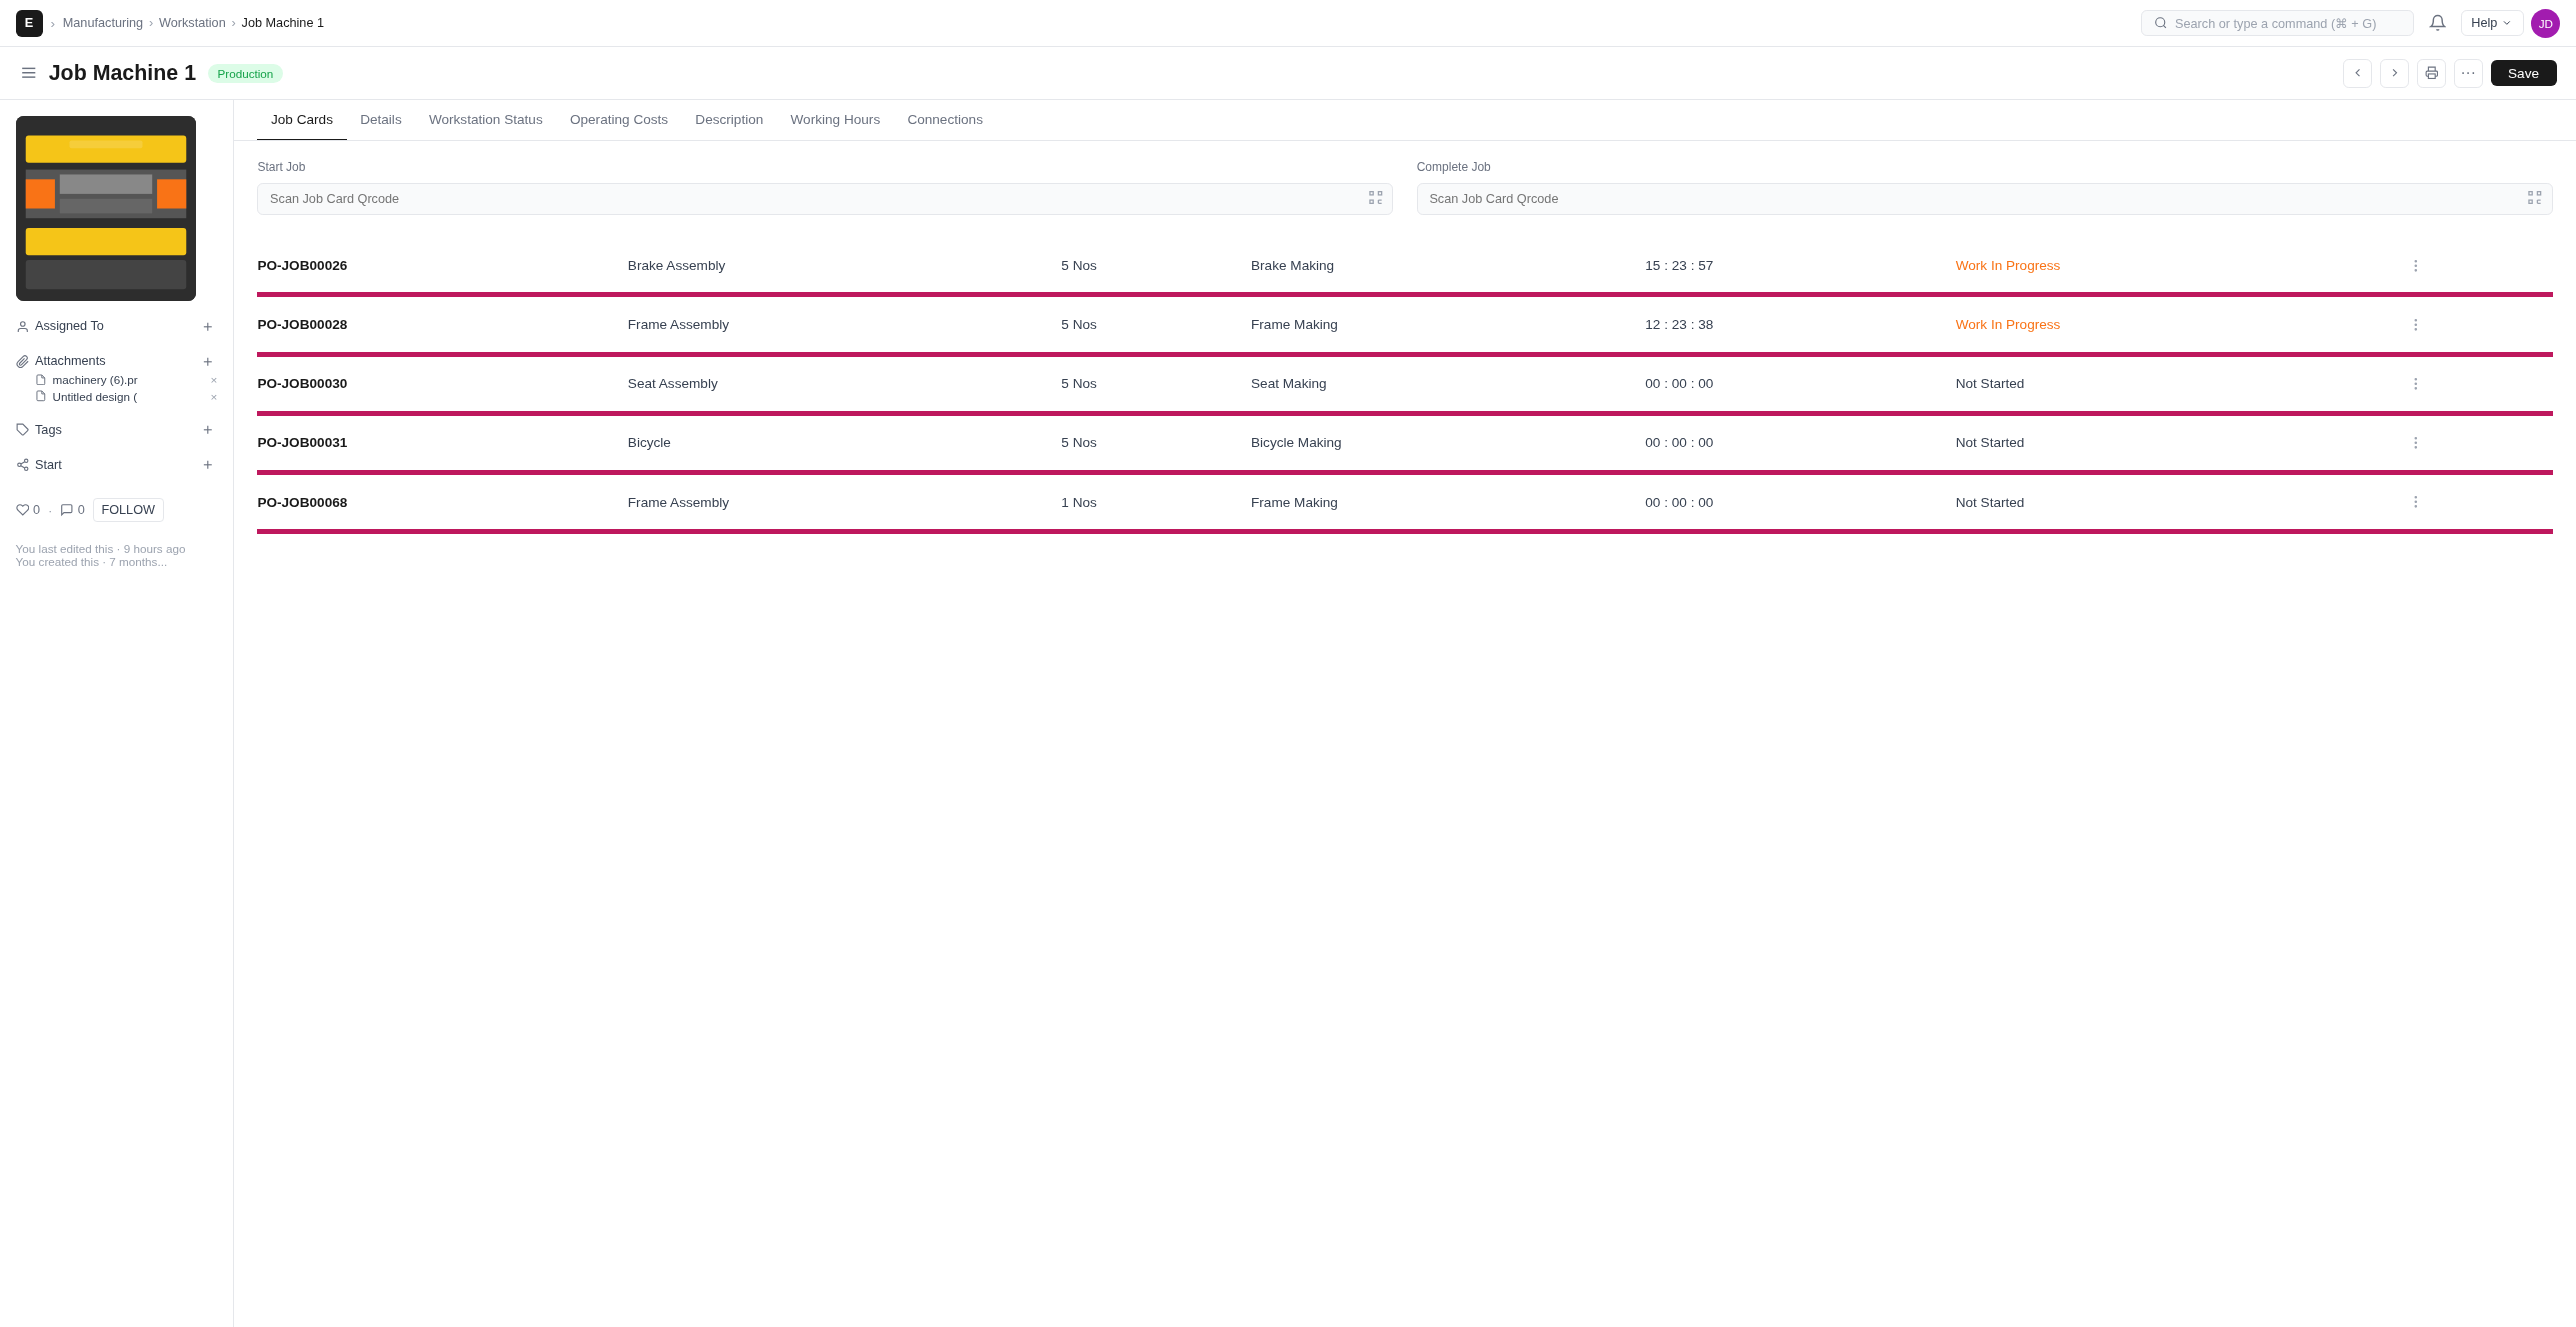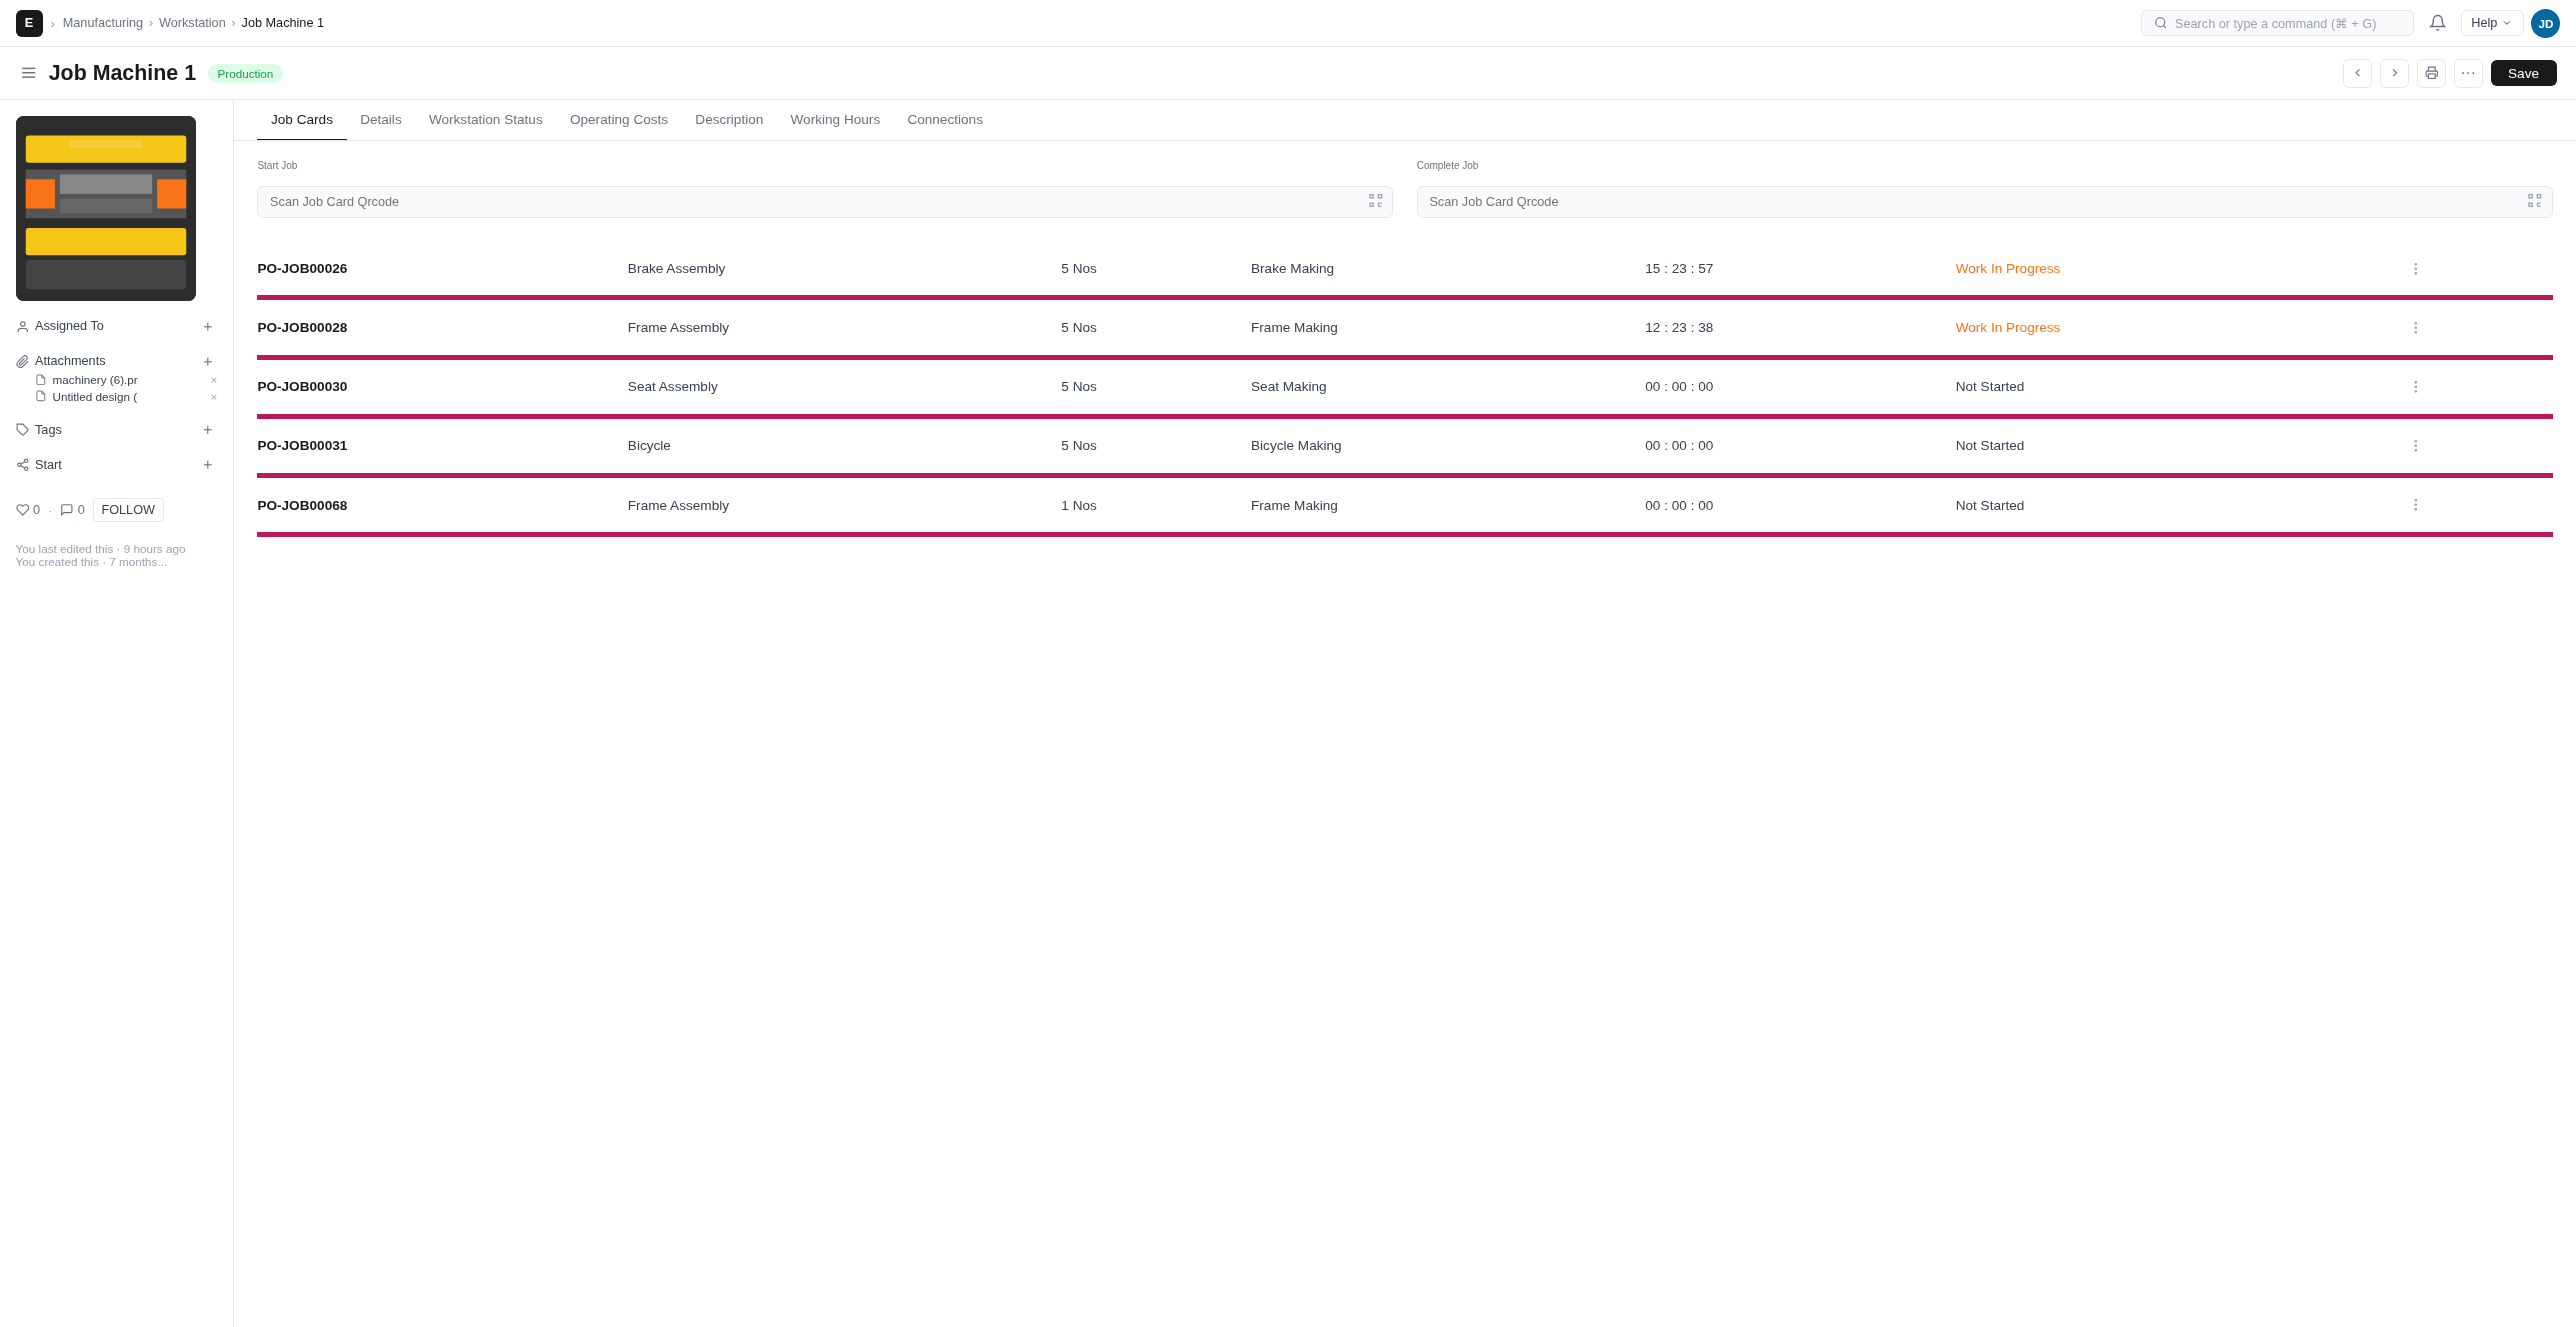--- a/index.html
+++ b/index.html
@@ -9,21 +9,21 @@
     .top-nav { display: flex; align-items: center; padding: 0 15.6px; height: 47px; border-bottom: 1px solid #e5e7eb; background: #fff; gap: 7.8px; }
     .nav-logo { width: 27px; height: 27px; background: #1a1a1a; border-radius: 5.8px; display: flex; align-items: center; justify-content: center; color: #fff; font-weight: bold; font-size: 12.7px; flex-shrink: 0; }
     .nav-breadcrumb { display: flex; align-items: center; gap: 5.8px; color: #6b7280; font-size: 12.7px; }
     .nav-breadcrumb span.sep { color: #9ca3af; }
     .nav-breadcrumb span.active { color: #1a1a1a; }
     .nav-spacer { flex: 1; }
     .nav-search { display: flex; align-items: center; gap: 7.8px; background: #f9fafb; border: 1px solid #e5e7eb; border-radius: 5.8px; padding: 4.9px 11.7px; width: 273px; color: #6b7280; font-size: 12.7px; }
     .nav-search svg { flex-shrink: 0; }
     .nav-bell { width: 31px; height: 31px; display: flex; align-items: center; justify-content: center; color: #6b7280; cursor: pointer; }
     .nav-help { display: flex; align-items: center; gap: 3.9px; padding: 4.9px 9.7px; border: 1px solid #e5e7eb; border-radius: 5.8px; cursor: pointer; font-size: 12.7px; color: #374151; }
-    .nav-avatar { width: 29px; height: 29px; border-radius: 50%; background: #0369a1; display: flex; align-items: center; justify-content: center; color: #fff; font-size: 11.7px; font-weight: 700; }
+    .nav-avatar { width: 29px; height: 29px; border-radius: 50%; background: #a21caf; display: flex; align-items: center; justify-content: center; color: #fff; font-size: 11.7px; font-weight: 400; }
 
     
     .page-header { display: flex; align-items: center; padding: 11.7px 19.5px; border-bottom: 1px solid #e5e7eb; gap: 11.7px; }
     .menu-icon { color: #6b7280; cursor: pointer; display: flex; align-items: center; }
     .page-title { font-size: 21.4px; font-weight: 700; color: #1a1a1a; }
     .status-badge { background: #dcfce7; color: #16a34a; font-size: 11.7px; font-weight: 500; padding: 2.9px 9.7px; border-radius: 11.7px; }
     .header-spacer { flex: 1; }
     .header-actions { display: flex; align-items: center; gap: 7.8px; }
     .btn-nav { width: 29px; height: 29px; border: 1px solid #e5e7eb; border-radius: 5.8px; background: #fff; cursor: pointer; display: flex; align-items: center; justify-content: center; color: #6b7280; }
     .btn-print { width: 29px; height: 29px; border: 1px solid #e5e7eb; border-radius: 5.8px; background: #fff; cursor: pointer; display: flex; align-items: center; justify-content: center; color: #6b7280; }
@@ -50,21 +50,21 @@
     .tabs { display: flex; border-bottom: 1px solid #e5e7eb; padding: 0 23.4px; gap: 0; align-items: flex-end; }
     .tab { padding: 11.7px 13.6px; font-size: 13.6px; color: #6b7280; cursor: pointer; border-bottom: 1.9px solid transparent; white-space: nowrap; }
     .tab.active { color: #1a1a1a; border-bottom: 1.9px solid #1a1a1a; font-weight: 500; }
 
     
     .tab-content { flex: 1; overflow-y: auto; padding: 19.5px 23.4px; }
 
     
     .scan-row { display: flex; gap: 23.4px; margin-bottom: 23.4px; }
     .scan-group { flex: 1; }
-    .scan-label { font-size: 10px; color: #6b7280; margin-bottom: 15px; }
+    .scan-label { font-size: 12px; color: #6b7280; margin-bottom: 9px; }
     .scan-input-wrap { position: relative; }
     .scan-input { width: 100%; border: 1px solid #e5e7eb; border-radius: 5.8px; padding: 7.8px 39px 7.8px 11.7px; font-size: 12.7px; color: #9ca3af; background: #f9fafb; outline: none; }
     .scan-icon { position: absolute; right: 9.7px; top: 50%; transform: translateY(-50%); color: #9ca3af; }
 
     
     .job-table { width: 100%; border-collapse: collapse; }
     .job-table tr { border-bottom: 5px solid #be185d; }
     .job-table td { padding: 13.6px 7.8px; font-size: 13.6px; color: #374151; vertical-align: middle; }
     .job-table td:first-child { padding-left: 0; }
     .job-id { font-weight: 600; color: #1a1a1a; }

